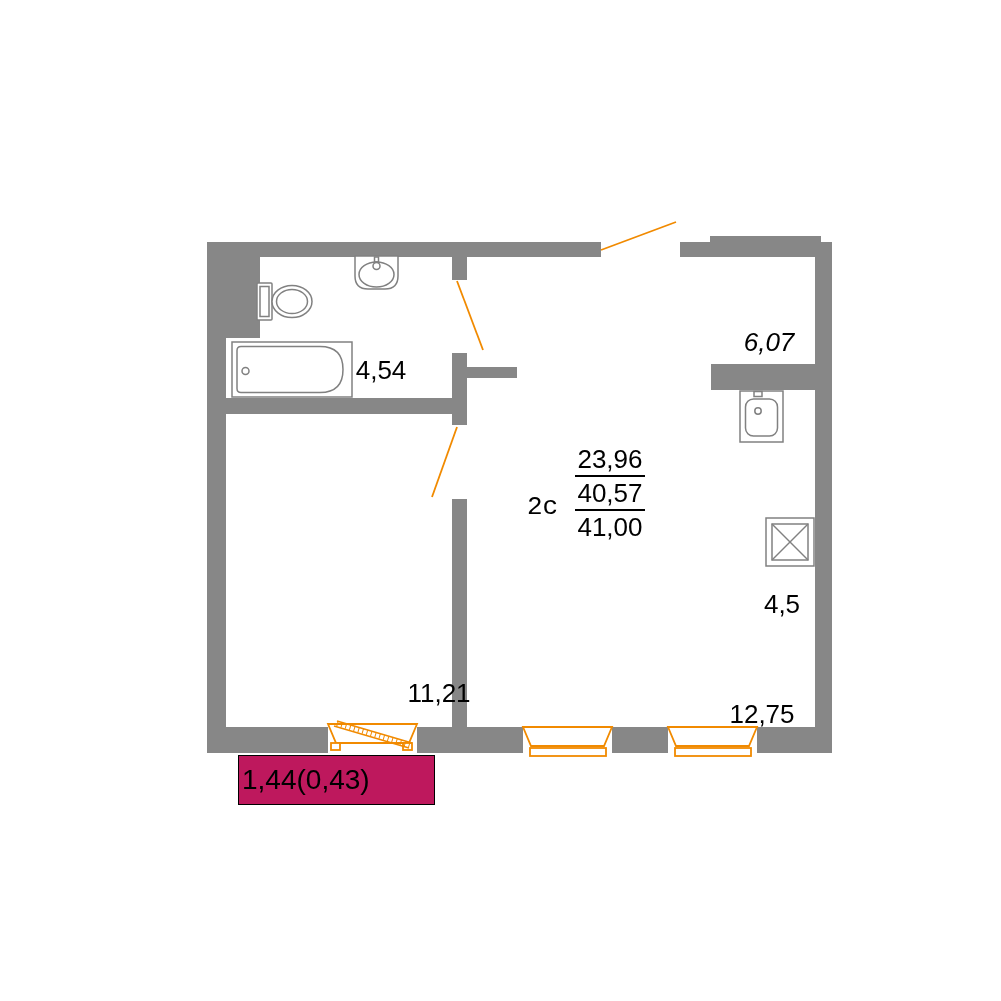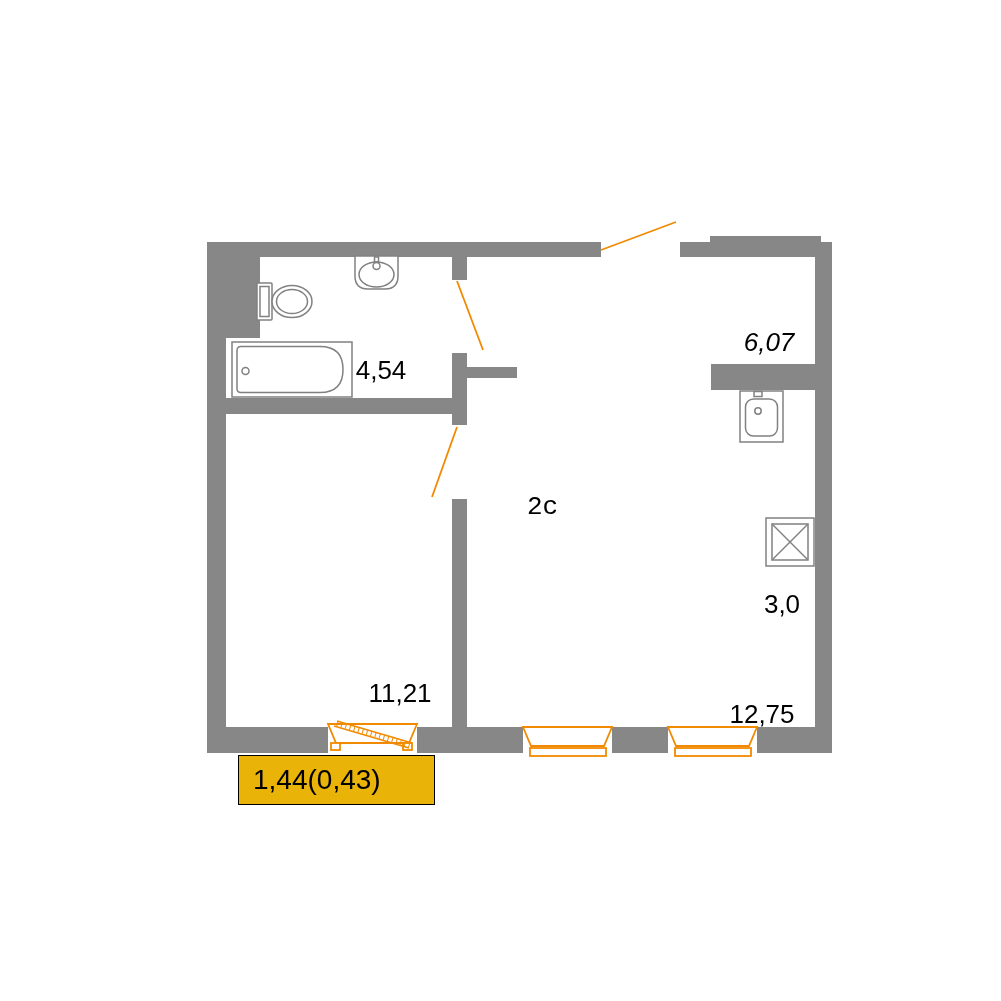--- a/index.html
+++ b/index.html
@@ -20,22 +20,22 @@
   }
   .fraction{
     position:absolute;left:575px;top:443px;width:70px;text-align:center;
     font-size:26px;
   }
   .fraction .row{line-height:32px;}
   .fraction .underlined{border-bottom:2px solid #000;}
   .unit-label{position:absolute;left:527px;top:492px;font-size:26px;font-family:Liberation Mono, monospace;}
   .balcony-box{
     position:absolute;left:238px;top:755px;width:197px;height:50px;
-    border:1.5px solid #000;box-sizing:border-box;background:#eab308;
-    display:flex;align-items:center;padding-left:14px;font-size:28px;
+    border:1.5px solid #000;box-sizing:border-box;background:#be185d;
+    display:flex;align-items:center;padding-left:3px;font-size:28px;
   }
 </style>
 </head>
 <body>
 
 <div class="plan">
 
   <div>
     <div class="wall" style="left:207px;top:242px;width:394px;height:15px;"></div>
     <div class="wall" style="left:680px;top:242px;width:152px;height:15px;"></div>
@@ -116,26 +116,31 @@
       <rect class="fixture" x="772" y="524" width="36" height="36"></rect>
       <line class="fixture" x1="772" y1="524" x2="808" y2="560"></line>
       <line class="fixture" x1="808" y1="524" x2="772" y2="560"></line>
     </g>
   </svg>
 
   <div class="lbl" style="left:381px;top:370px;">4,54</div>
 
   <div class="lbl" style="left:769px;top:342px;font-style:italic;">6,07</div>
 
-  <div class="lbl" style="left:782px;top:604px;">3,0</div>
+  <div class="lbl" style="left:782px;top:604px;">4,5</div>
 
   <div class="lbl" style="left:762px;top:714px;text-align:center;">12,75</div>
 
-  <div class="lbl" style="left:400px;top:693px;">11,21</div>
+  <div class="lbl" style="left:439px;top:693px;">11,21</div>
 
   <div class="unit-label">2c</div>
 
+  <div class="fraction">
+    <div class="row underlined">23,96</div>
+    <div class="row underlined">40,57</div>
+    <div class="row">41,00</div>
+  </div>
 
   <div class="balcony-box">
     <span>1,44(0,43)</span>
   </div>
 
 </div>
 
 </body></html>

